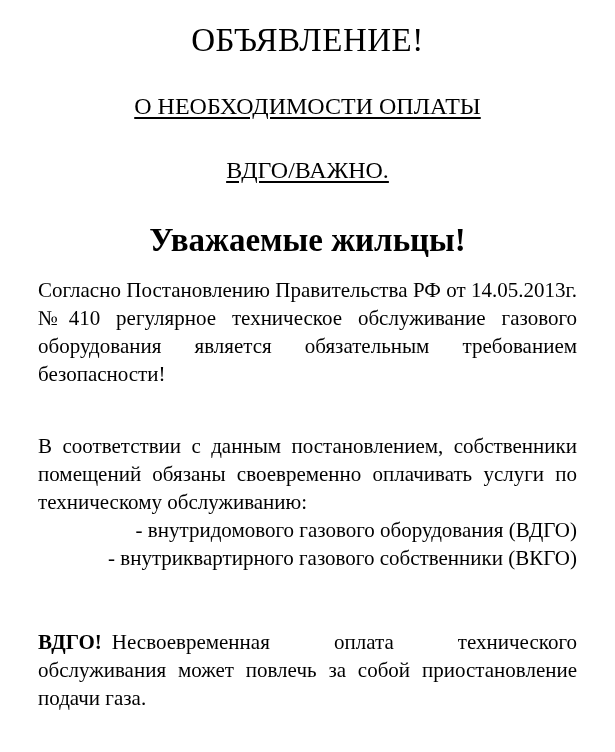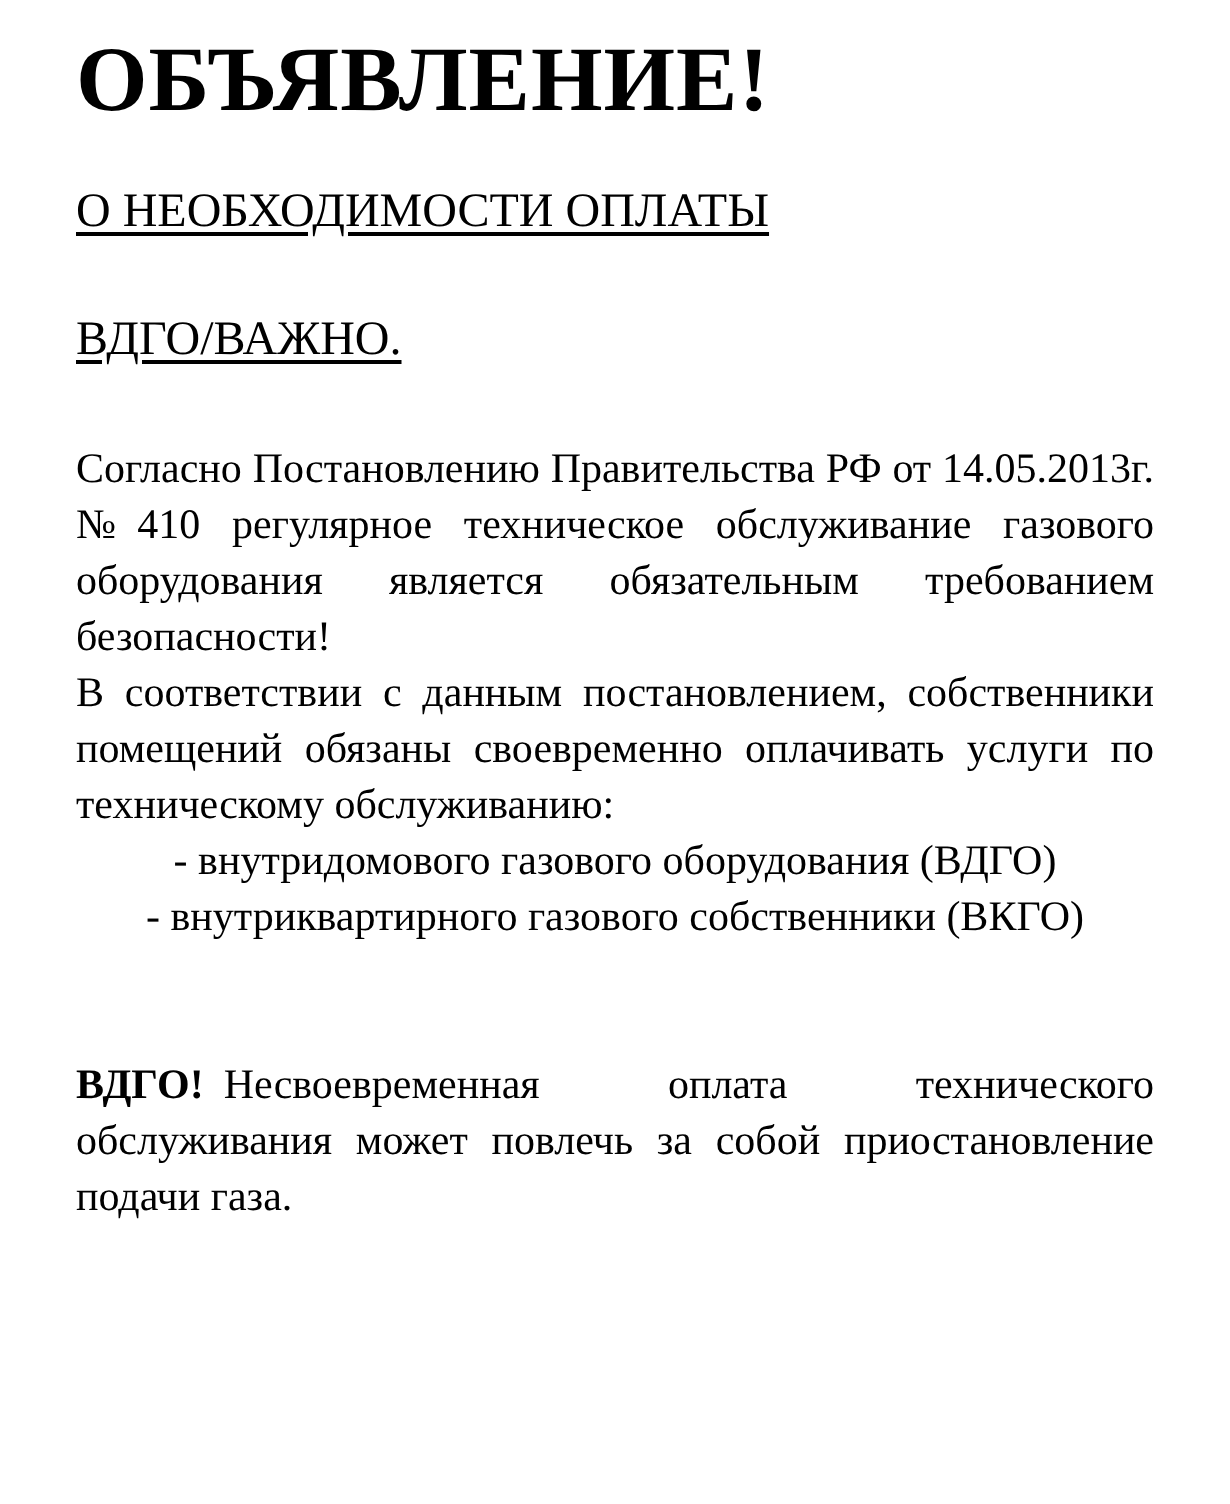--- a/index.html
+++ b/index.html
@@ -16,74 +16,78 @@
   }
   .page {
     box-sizing: border-box;
     width: 615px;
     height: 752px;
     padding: 0 38px;
     background: #ffffff;
   }
   .title {
     margin: 12px 0 22px 0;
-    font-size: 46px;
+    font-size: 33px;
     line-height: 56px;
-    font-weight: bold;
+    font-weight: normal;
+    text-align: center;
     letter-spacing: 0.5px;
   }
   .subtitle {
     margin: 0 0 34px 0;
     font-size: 24px;
     line-height: 32px;
     font-weight: normal;
+    text-align: center;
   }
   .subtitle .subtitle-line {
     text-decoration: underline;
     text-underline-offset: 3px;
   }
   .greeting {
     margin: 0 0 16px 0;
     font-size: 33px;
     line-height: 40px;
     font-weight: bold;
     text-align: center;
   }
   .body-text {
     margin: 0;
     font-size: 21px;
     line-height: 28px;
     text-align: justify;
   }
   .p-regulation {
+    margin-bottom: 44px;
   }
   .obligation-block {
     margin-bottom: 56px;
   }
   .list-line {
-    text-align: center;
+    text-align: right;
   }
   .important-label {
     font-weight: bold;
     padding-right: 10px;
   }
 </style>
 </head>
 <body>
 
 <div class="page">
 
   <h1 class="title">ОБЪЯВЛЕНИЕ!</h1>
 
   <h2 class="subtitle">
     <span class="subtitle-line">О НЕОБХОДИМОСТИ ОПЛАТЫ</span><br>
     <br>
     <span class="subtitle-line">ВДГО/ВАЖНО.</span>
   </h2>
 
+  <h2 class="greeting">Уважаемые жильцы!</h2>
 
   <p class="body-text p-regulation">Согласно Постановлению Правительства РФ от 14.05.2013г. №410 регулярное техническое обслуживание газового оборудования является обязательным требованием безопасности!</p>
 
   <div class="obligation-block">
     <p class="body-text">В соответствии с данным постановлением, собственники помещений обязаны своевременно оплачивать услуги по техническому обслуживанию:</p>
     <p class="body-text list-line">- внутридомового газового оборудования (ВДГО)</p>
     <p class="body-text list-line">- внутриквартирного газового собственники (ВКГО)</p>
   </div>
 
   <p class="body-text">

